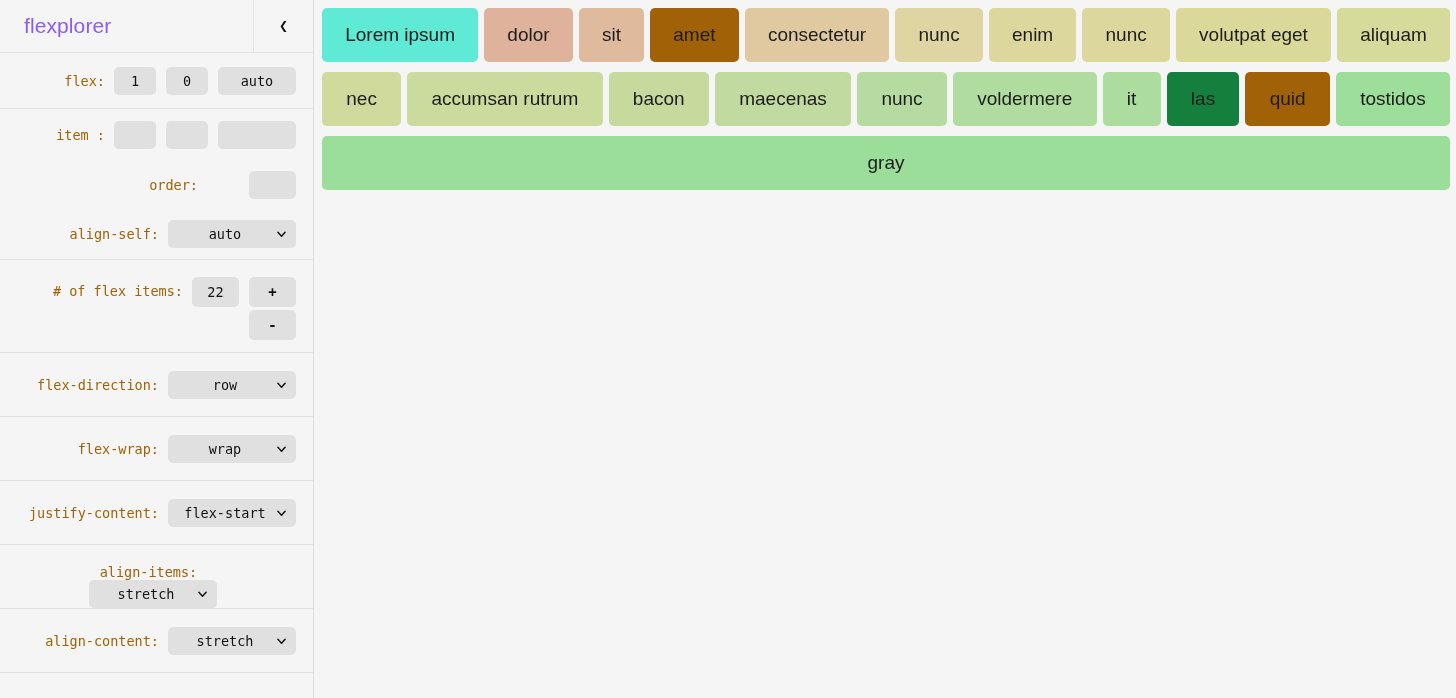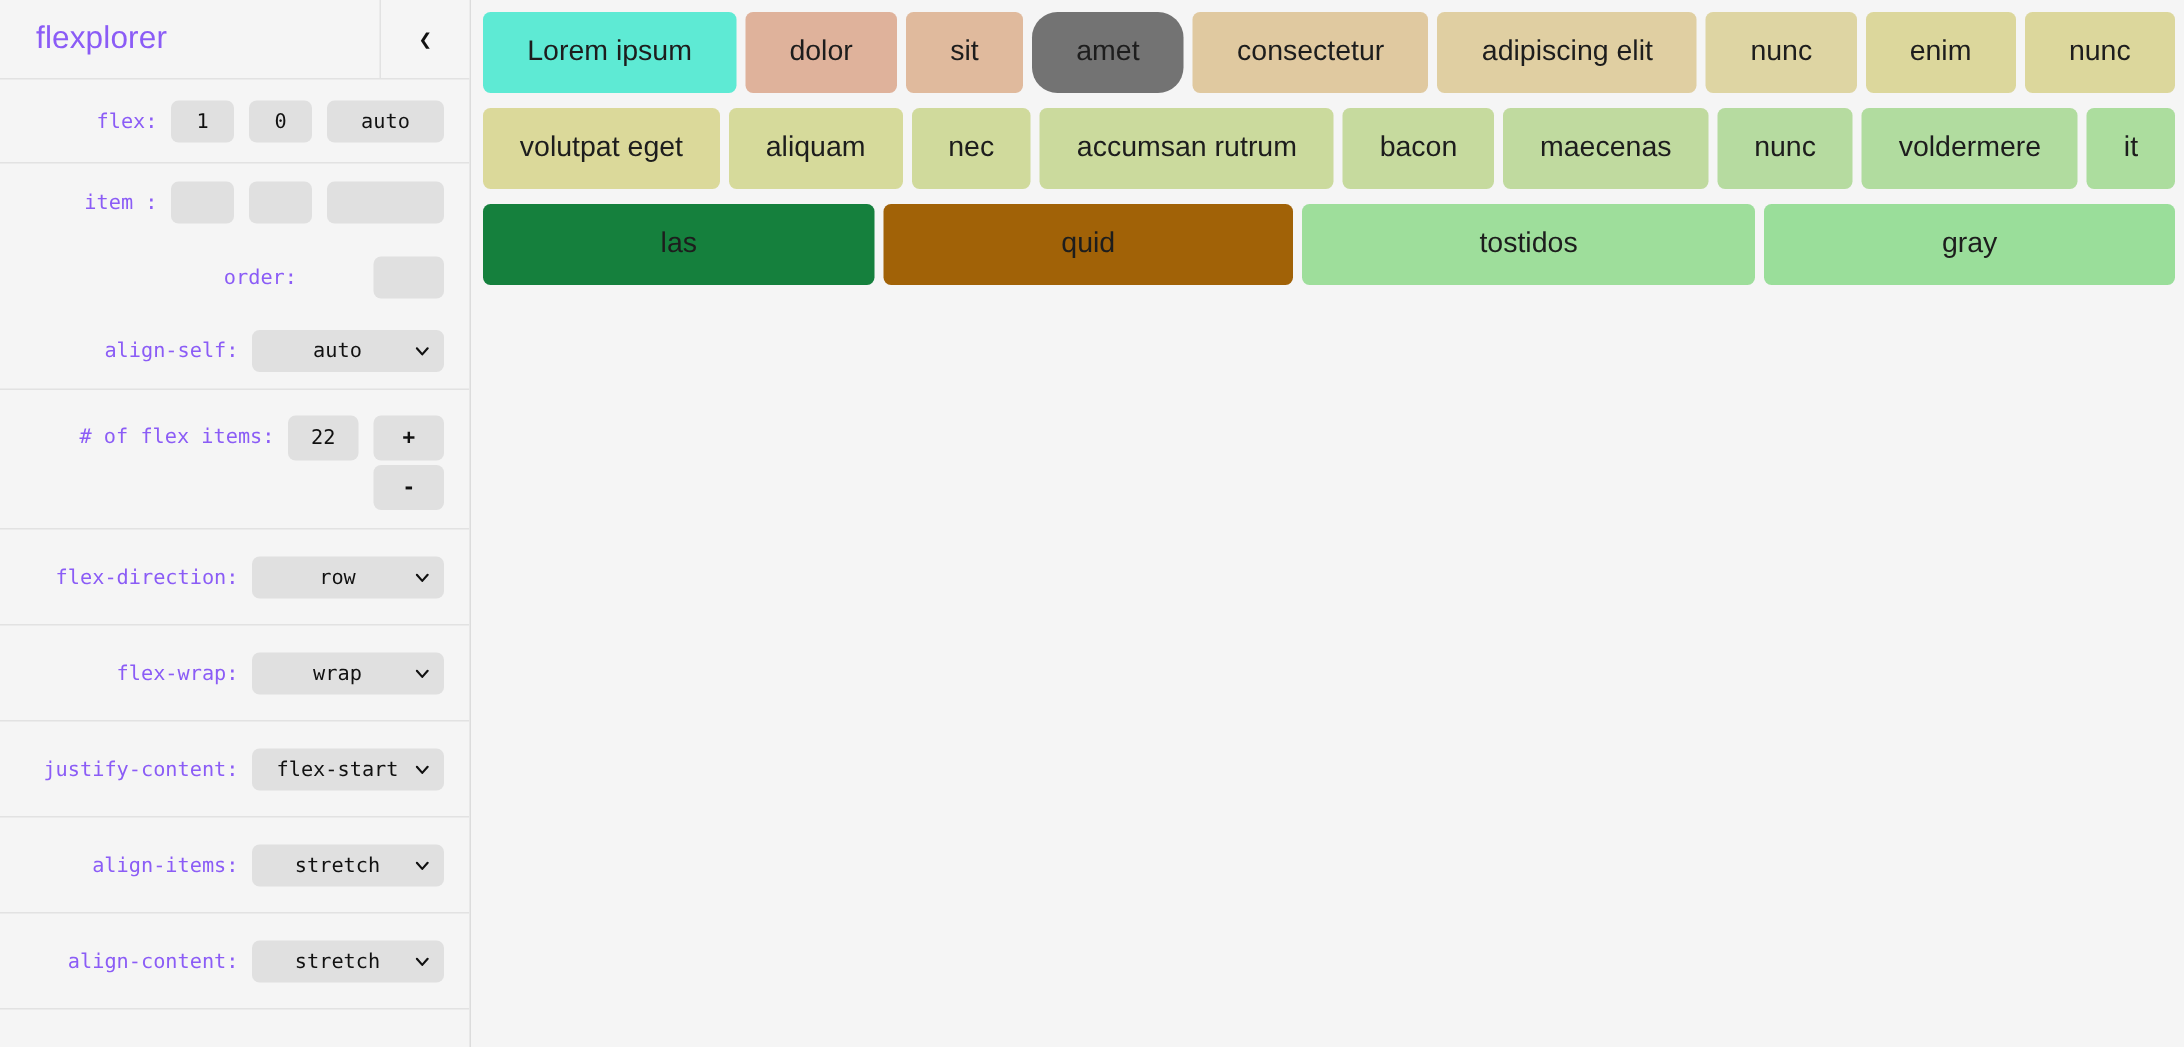--- a/index.html
+++ b/index.html
@@ -77,21 +77,21 @@
     color: #1a1a1a;
   }
   .sb-row.nb { border-bottom: none; }
   .sb-group { border-bottom: 1px solid #e2e2e2; }
   .sb-group .sb-row { border-bottom: none; }
 
   .sb-label {
     white-space: nowrap;
     font-family: "DejaVu Sans Mono", monospace;
     font-size: 13.5px;
-    color: #8b5cf6;
+    color: #a16207;
     margin-right: 9px;
   }
 
   .ctl {
     background: #e0e0e0;
     border: none;
     border-radius: 5px;
     height: 28px;
     box-sizing: border-box;
     font-family: "DejaVu Sans Mono", monospace;
@@ -291,21 +291,21 @@
       <div class="sel">
         <div class="sel-box">flex-start</div>
         <span class="sel-arrow">
           <svg width="9" height="9" viewBox="0 0 10 10">
               <path d="M1 3 L5 7.5 L9 3" stroke="#111" stroke-width="1.6" fill="none" stroke-linecap="round" stroke-linejoin="round"></path>
             </svg>
         </span>
       </div>
     </div>
 
-    <div class="sb-row" style="height:64px;">
+    <div class="sb-row" style="height:64px;flex-direction:column;">
       <span class="sb-label">align-items:</span>
       <div class="sel">
         <div class="sel-box">stretch</div>
         <span class="sel-arrow">
           <svg width="9" height="9" viewBox="0 0 10 10">
               <path d="M1 3 L5 7.5 L9 3" stroke="#111" stroke-width="1.6" fill="none" stroke-linecap="round" stroke-linejoin="round"></path>
             </svg>
         </span>
       </div>
     </div>
@@ -328,29 +328,26 @@
     <div id="flexbox">
         <div class="flex-item" style="background: #5eead4;">
           <span>Lorem ipsum</span>
         </div>
         <div class="flex-item" style="background: rgb(223, 178, 155);">
           <span>dolor</span>
         </div>
         <div class="flex-item" style="background: rgb(224, 186, 157);">
           <span>sit</span>
         </div>
-        <div class="flex-item" style="background: #737373; border-radius: 17px;">
+        <div class="flex-item" style="background: #a16207;">
           <span>amet</span>
         </div>
         <div class="flex-item" style="background: rgb(224, 201, 160);">
           <span>consectetur</span>
         </div>
-        <div class="flex-item" style="background: rgb(224, 207, 162);">
-          <span>adipiscing elit</span>
-        </div>
         <div class="flex-item" style="background: rgb(222, 213, 163);">
           <span>nunc</span>
         </div>
         <div class="flex-item" style="background: rgb(220, 215, 156);">
           <span>enim</span>
         </div>
         <div class="flex-item" style="background: rgb(220, 215, 156);">
           <span>nunc</span>
         </div>
         <div class="flex-item" style="background: rgb(219, 217, 154);">

